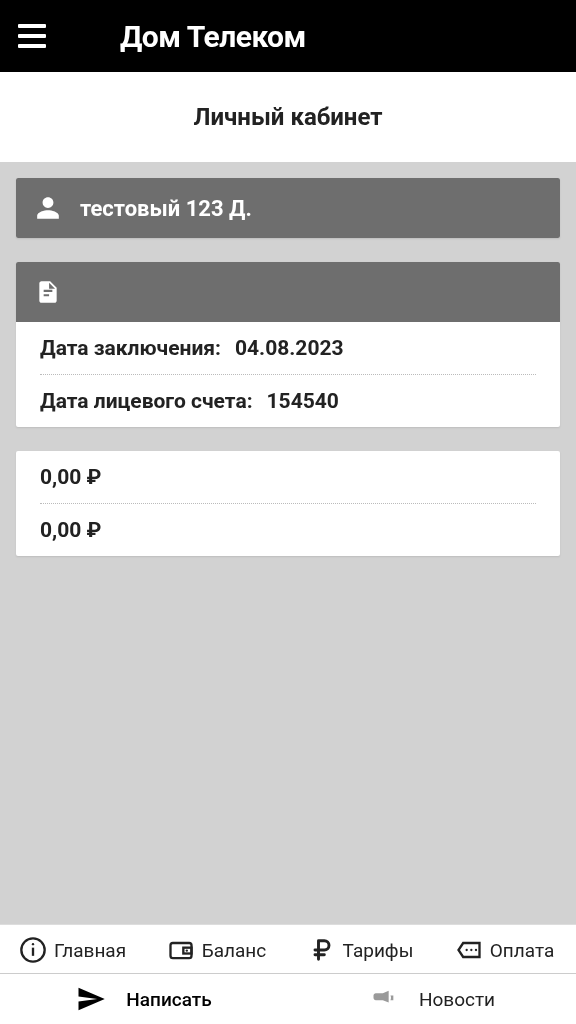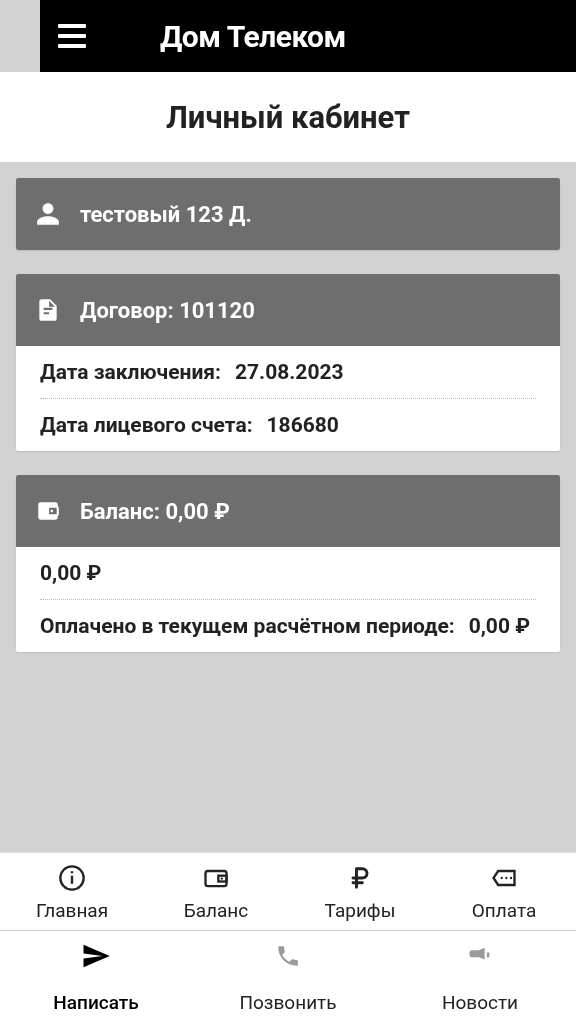--- a/index.html
+++ b/index.html
@@ -1,42 +1,42 @@
 <!DOCTYPE html>
 <html><head>
 <meta charset="utf-8">
 <style>
   * { margin: 0; padding: 0; box-sizing: border-box; }
   html, body { width: 576px; height: 1024px; overflow: hidden; font-family: -apple-system, BlinkMacSystemFont, "Segoe UI", Roboto, Arial, sans-serif; }
   body { display: flex; flex-direction: column; background: #d2d2d2; }
 
-  .topbar { background: #000; color: #fff; height: 72px; display: flex; align-items: center; padding: 0 12px; margin-left: 40px; }
+  .topbar { background: #000; color: #fff; height: 72px; display: flex; align-items: center; padding: 0 12px; }
   .hamburger { width: 40px; height: 40px; display: flex; flex-direction: column; justify-content: center; gap: 6px; padding: 6px; cursor: pointer; }
   .hamburger span { display: block; height: 4px; background: #fff; border-radius: 1px; }
   .topbar-title { font-size: 30px; font-weight: 700; margin-left: 68px; letter-spacing: -0.5px; }
 
   .subheader { background: #fff; height: 90px; display: flex; align-items: center; justify-content: center; }
-  .subheader-title { font-size: 31px; font-weight: 700; color: #222; }
+  .subheader-title { font-size: 24px; font-weight: 700; color: #222; }
 
   .content { flex: 1; padding: 16px; display: flex; flex-direction: column; gap: 24px; }
 
   .card { background: #fff; border-radius: 2px; overflow: hidden; box-shadow: 0 1px 2px rgba(0,0,0,.1); }
-  .card-header { background: #6e6e6e; color: #fff; display: flex; align-items: center; padding: 22px 18px; gap: 18px; text-align: center; }
+  .card-header { background: #6e6e6e; color: #fff; display: flex; align-items: center; padding: 16px 18px; gap: 18px; text-align: center; }
   .card-header .icon { width: 28px; height: 28px; display:flex; align-items:center; justify-content:center; flex-shrink:0; }
   .card-header-text { font-size: 22px; font-weight: 700; white-space: nowrap; }
 
   .card-body { padding: 0 24px; }
   .row { display: flex; align-items: center; padding: 14px 0; border-bottom: 1px dotted #bbb; font-size: 21px; font-weight: 700; color: #222; gap: 14px; }
   .row:last-child { border-bottom: none; }
   .row .label { }
   .row .value { }
 
   .bottom-nav { background: #fff; border-top: 1px solid #ddd; }
   .nav-row { display: flex; }
-  .nav-item { flex: 1; display: flex; flex-direction: column; align-items: center; justify-content: center; padding: 10px 0 8px; gap: 6px; cursor: pointer; }
+  .nav-item { flex: 1; display: flex; flex-direction: row; align-items: center; justify-content: center; padding: 10px 0 8px; gap: 6px; cursor: pointer; }
   .nav-item .icon { width: 30px; height: 30px; display:flex; align-items:center; justify-content:center; }
   .nav-item .nav-label { font-size: 19px; color: #222; }
   .nav-row.secondary { border-top: 1px solid #ccc; }
   .nav-row.secondary .nav-item { padding: 10px 0 10px; gap: 20px; }
   .nav-row.secondary .nav-label { font-size: 19px; }
   .muted { color: #9a9a9a; }
   .active .nav-label { color: #000; font-weight: 500; }
 
   svg { display:block; }
 </style>
@@ -69,49 +69,39 @@
     </div>
   </div>
 
   <div class="card">
     <div class="card-header">
       <span class="icon">
         <svg viewBox="0 0 24 24" width="26" height="26" fill="#fff">
             <path d="M14 2H6c-1.1 0-2 .9-2 2v16c0 1.1.9 2 2 2h12c1.1 0 2-.9 2-2V8l-6-6zm-1 14H8v-2h5v2zm3-4H8v-2h8v2zm-3-5V3.5L18.5 9H13z"></path>
           </svg>
       </span>
-      <span class="card-header-text">Договор: 101120</span>
     </div>
     <div class="card-body">
       <div class="row">
         <span class="label">Дата заключения:</span>
-        <span class="value">27.08.2023</span>
+        <span class="value">04.08.2023</span>
       </div>
       <div class="row">
         <span class="label">Дата лицевого счета:</span>
-        <span class="value">186680</span>
+        <span class="value">154540</span>
       </div>
     </div>
   </div>
 
   <div class="card">
-    <div class="card-header">
-      <span class="icon">
-        <svg viewBox="0 0 24 24" width="26" height="26" fill="#fff">
-            <path d="M21 7.5V6c0-1.1-.9-2-2-2H5C3.9 4 3 4.9 3 6v12c0 1.1.9 2 2 2h14c1.1 0 2-.9 2-2v-1.5c.6-.3 1-1 1-1.7v-5.6c0-.7-.4-1.4-1-1.7zM20 15h-6c-.6 0-1-.4-1-1v-4c0-.6.4-1 1-1h6v6zm-4.5-4.2c.7 0 1.2.5 1.2 1.2s-.5 1.2-1.2 1.2-1.2-.5-1.2-1.2.5-1.2 1.2-1.2z"></path>
-          </svg>
-      </span>
-      <span class="card-header-text">Баланс: 0,00 ₽</span>
-    </div>
     <div class="card-body">
       <div class="row">
         <span class="value">0,00 ₽</span>
       </div>
       <div class="row">
-        <span class="label">Оплачено в текущем расчётном периоде:</span>
         <span class="value">0,00 ₽</span>
       </div>
     </div>
   </div>
 
 </div>
 
 <div class="bottom-nav">
   <div class="nav-row">
     <div class="nav-item">
@@ -158,28 +148,20 @@
     <div class="nav-item active">
       <span class="icon">
         <svg viewBox="0 0 24 24" width="30" height="30" fill="#000">
             <path d="M2 21l21-9L2 3v7l15 2-15 2v7z"></path>
           </svg>
       </span>
       <span class="nav-label">Написать</span>
     </div>
     <div class="nav-item">
       <span class="icon muted">
-        <svg viewBox="0 0 24 24" width="26" height="26" fill="#9a9a9a">
-            <path d="M6.6 10.8c1.4 2.8 3.8 5.1 6.6 6.6l2.2-2.2c.3-.3.7-.4 1-.2 1.2.4 2.4.6 3.7.6.6 0 1 .5 1 1V20c0 .6-.5 1-1 1C10.6 21 3 13.4 3 4c0-.6.5-1 1-1h3.5c.6 0 1 .5 1 1 0 1.3.2 2.5.6 3.7.1.4 0 .8-.2 1l-2.3 2.1z"></path>
-          </svg>
-      </span>
-      <span class="nav-label muted">Позвонить</span>
-    </div>
-    <div class="nav-item">
-      <span class="icon muted">
         <svg viewBox="0 0 24 24" width="28" height="28" fill="#9a9a9a">
             <path d="M18 11c0-.7-.2-1.4-.5-2H20v4h-2.5c.3-.6.5-1.3.5-2zm-2 4l-5-2H5c-1.1 0-2-.9-2-2v-2c0-1.1.9-2 2-2h6l5-2v10zm3-7l2-2m-2 10l2 2m0-8l2 0"></path>
           </svg>
       </span>
       <span class="nav-label muted">Новости</span>
     </div>
   </div>
 </div>
 
 </body></html>

